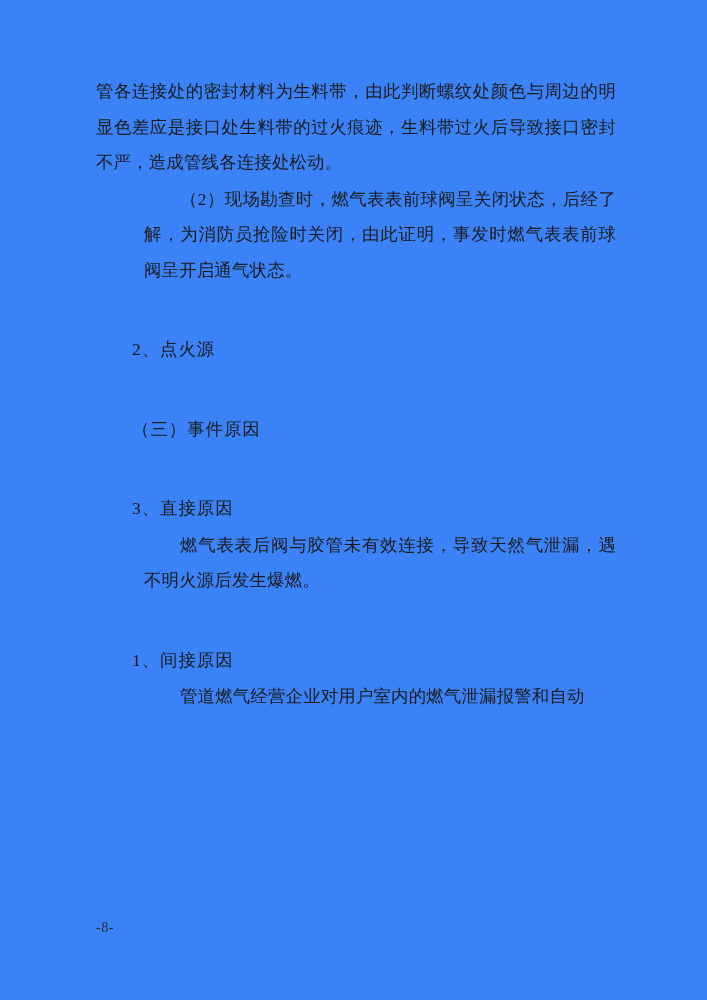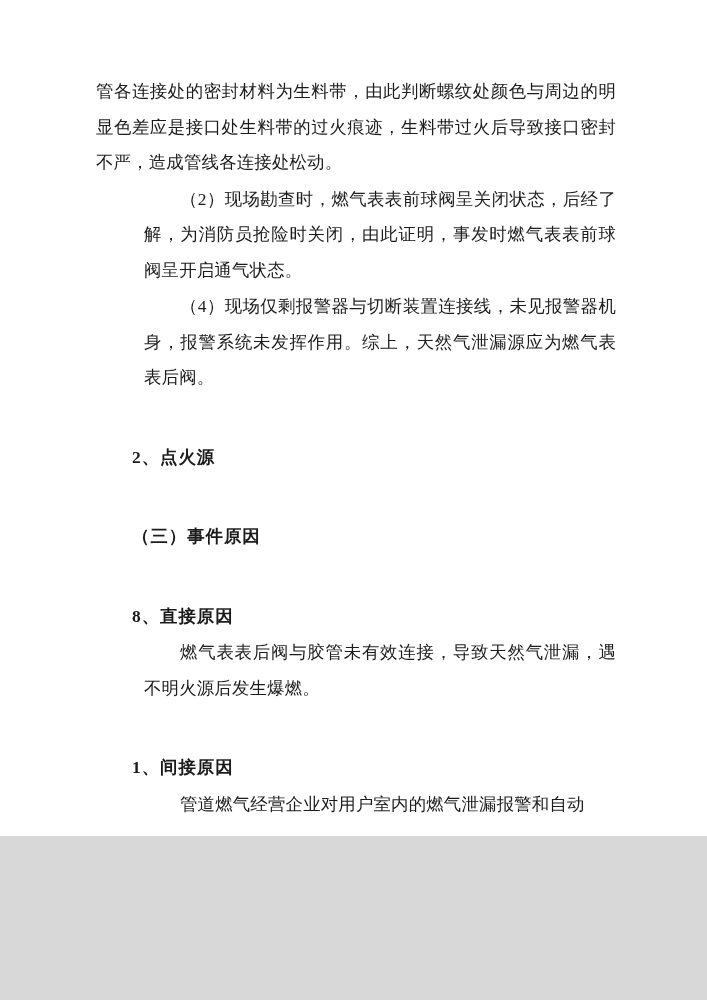--- a/index.html
+++ b/index.html
@@ -6,22 +6,22 @@
     margin: 0;
     padding: 0;
     background: #d8d8d8;
   }
   body {
     font-family: "Liberation Serif", "DejaVu Serif", serif;
   }
   .page {
     position: relative;
     width: 707px;
-    height: 836px;
-    background: #ffffff;
+    height: 1000px;
+    background: #3b82f6;
     overflow: hidden;
     box-sizing: border-box;
   }
   .content {
     position: absolute;
     left: 96px;
     top: 74px;
     width: 520px;
   }
   p {
@@ -33,43 +33,42 @@
     text-justify: inter-ideograph;
     letter-spacing: 0.2px;
     font-family: "Liberation Serif", "DejaVu Serif", serif;
   }
   p.indent {
     text-indent: 36px;
     margin-left: 48px;
   }
   p.heading {
     text-indent: 36px;
-    font-weight: bold;
+    font-weight: normal;
     letter-spacing: 1px;
     margin-top: 44px;
   }
   .page-number {
     position: absolute;
     left: 96px;
     top: 920px;
     font-size: 14px;
     color: #2a2a2a;
     letter-spacing: 0.5px;
     font-family: "Liberation Serif", "DejaVu Serif", serif;
   }
 </style>
 </head>
 <body>
 
 <div class="page">
   <div class="content">
     <p class="body">管各连接处的密封材料为生料带，由此判断螺纹处颜色与周边的明显色差应是接口处生料带的过火痕迹，生料带过火后导致接口密封不严，造成管线各连接处松动。</p>
     <p class="indent">（2）现场勘查时，燃气表表前球阀呈关闭状态，后经了解，为消防员抢险时关闭，由此证明，事发时燃气表表前球阀呈开启通气状态。</p>
-    <p class="indent">（4）现场仅剩报警器与切断装置连接线，未见报警器机身，报警系统未发挥作用。综上，天然气泄漏源应为燃气表表后阀。</p>
     <p class="heading">2、点火源</p>
     <p class="heading">（三）事件原因</p>
-    <p class="heading">8、直接原因</p>
+    <p class="heading">3、直接原因</p>
     <p class="indent">燃气表表后阀与胶管未有效连接，导致天然气泄漏，遇不明火源后发生爆燃。</p>
     <p class="heading">1、间接原因</p>
     <p class="indent">管道燃气经营企业对用户室内的燃气泄漏报警和自动</p>
   </div>
   <div class="page-number">-8-</div>
 </div>
 
 </body></html>

